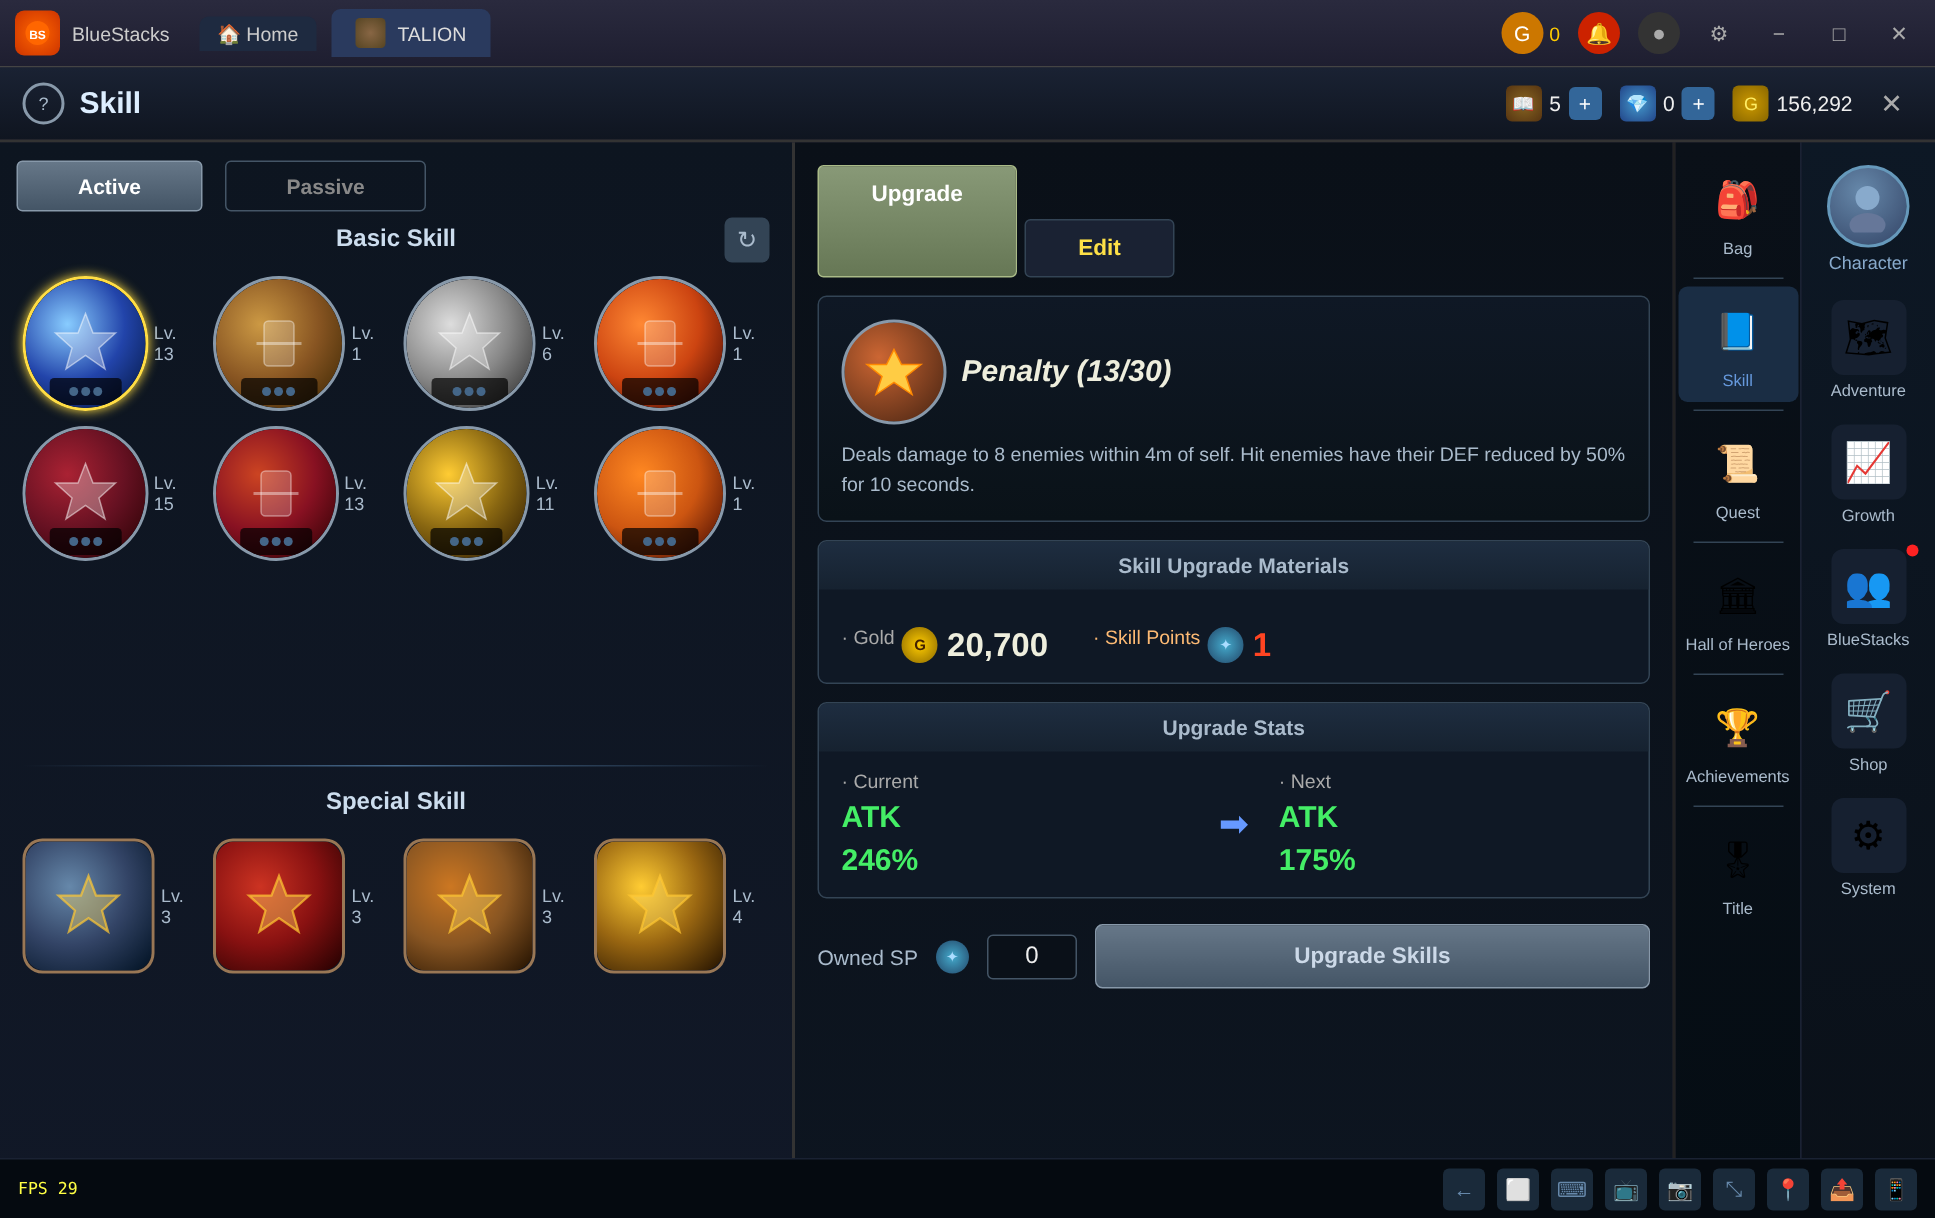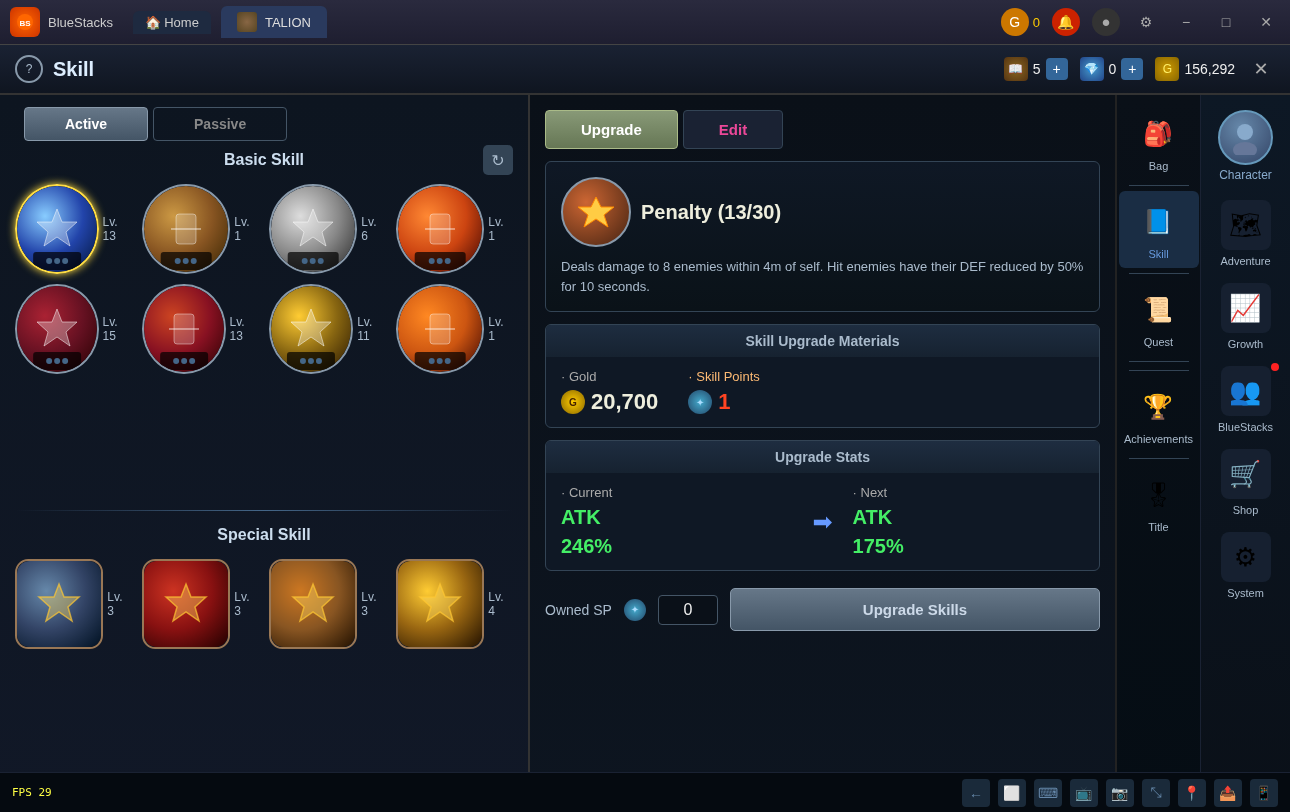--- a/index.html
+++ b/index.html
@@ -124,22 +124,22 @@
       width: 530px;
       background: linear-gradient(to bottom, #0d1520, #111827);
       border-right: 2px solid #333;
       display: flex;
       flex-direction: column;
     }
 
     
     .skill-tabs {
       display: flex;
-      padding: 12px 24px 0;
-      gap: 5px;
+      padding: 12px 11px 0;
+      gap: 15px;
     }
     .skill-tab {
       padding: 8px 40px;
       border-radius: 4px;
       font-size: 14px;
       cursor: pointer;
       font-weight: bold;
     }
     .skill-tab.active {
       background: linear-gradient(to bottom, #667788, #445566);
@@ -269,38 +269,40 @@
       cursor: pointer;
       border-radius: 4px;
     }
     .info-tab.active {
       background: linear-gradient(to bottom, #889977, #667755);
       color: white;
       border: 1px solid #aabb88;
     }
     .info-tab.inactive {
       background: #1a2233;
-      color: #ec4899;
+      color: #fde047;
       border: 1px solid #334455;
+      margin-top: 36px;
     }
 
     
     .skill-info-box {
       background: linear-gradient(to bottom, #0f1825, #0a1218);
       border: 1px solid #334455;
       border-radius: 6px;
       padding: 15px;
       display: flex;
       flex-direction: column;
       gap: 10px;
     }
     .skill-name-row {
       display: flex;
       align-items: center;
       gap: 10px;
+      font-style: italic;
     }
     .skill-big-icon {
       width: 70px; height: 70px;
       border-radius: 50%;
       border: 2px solid #8899aa;
       background: radial-gradient(circle at 35% 35%, #cc6633, #442211);
       display: flex; align-items: center; justify-content: center;
       flex-shrink: 0;
     }
     .skill-name {
@@ -344,22 +346,23 @@
     .upgrade-section-content {
       padding: 12px 15px;
     }
     .materials-row {
       display: flex;
       gap: 30px;
       align-items: center;
     }
     .material-item {
       display: flex;
-      flex-direction: column;
+      flex-direction: row;
       gap: 5px;
+      margin-top: 12px;
     }
     .material-label {
       color: #aaaaaa;
       font-size: 13px;
     }
     .material-label.red { color: #fdba74; }
     .material-value-row {
       display: flex;
       align-items: center;
       gap: 6px;
@@ -934,20 +937,24 @@
       <div class="sidebar-item active">
       <div class="sidebar-icon-box" style="font-size:24px;">📘</div>
       <span class="sidebar-label active">Skill</span>
     </div>
       <div class="sidebar-divider"></div>
       <div class="sidebar-item">
       <div class="sidebar-icon-box" style="font-size:24px;">📜</div>
       <span class="sidebar-label ">Quest</span>
     </div>
       <div class="sidebar-divider"></div>
+      <div class="sidebar-item">
+      <div class="sidebar-icon-box" style="font-size:24px;">🏛</div>
+      <span class="sidebar-label ">Hall of Heroes</span>
+    </div>
       <div class="sidebar-divider"></div>
       <div class="sidebar-item">
       <div class="sidebar-icon-box" style="font-size:24px;">🏆</div>
       <span class="sidebar-label ">Achievements</span>
     </div>
       <div class="sidebar-divider"></div>
       <div class="sidebar-item">
       <div class="sidebar-icon-box" style="font-size:24px;">🎖</div>
       <span class="sidebar-label ">Title</span>
     </div>

